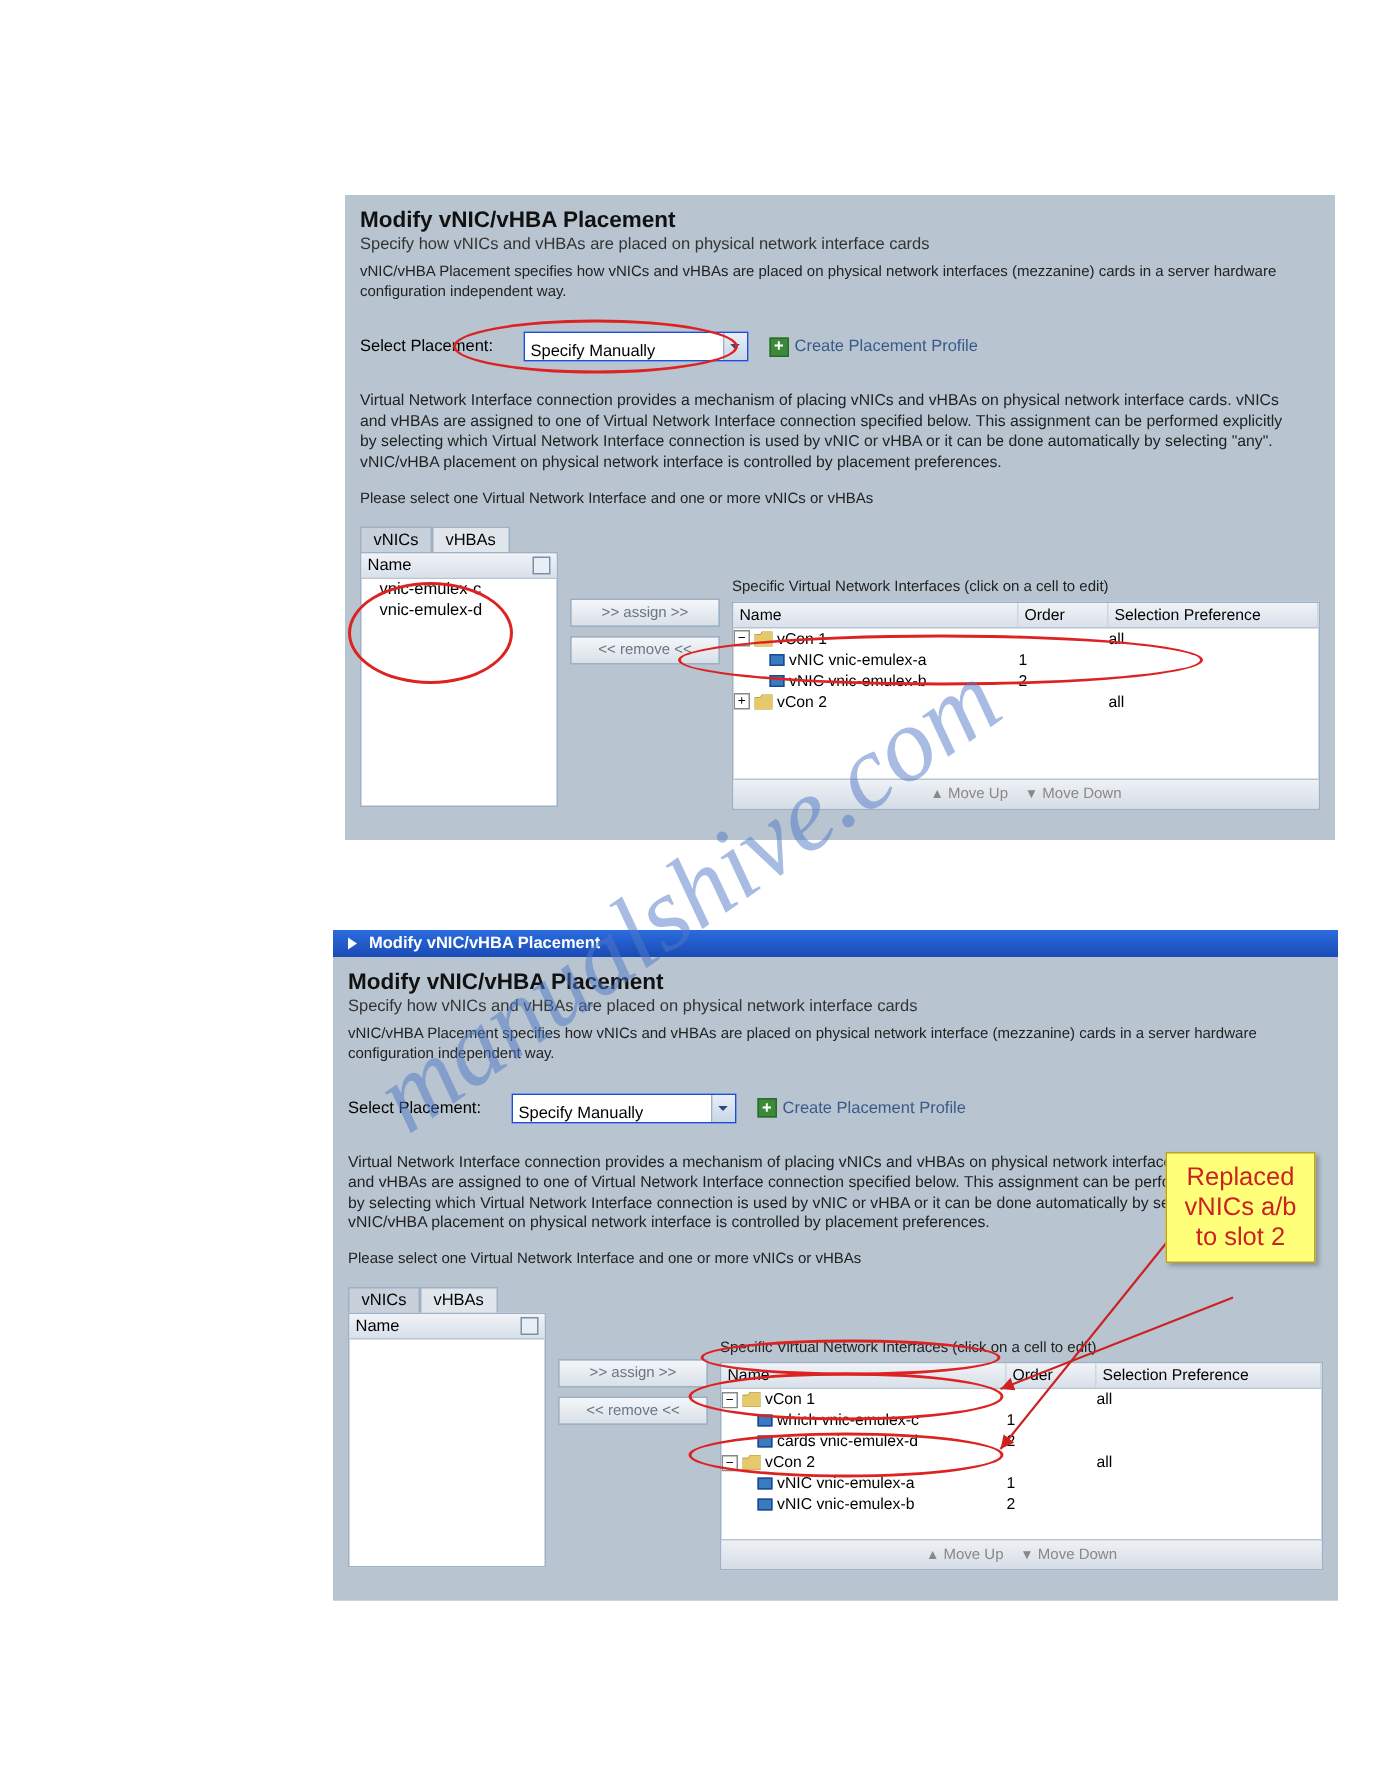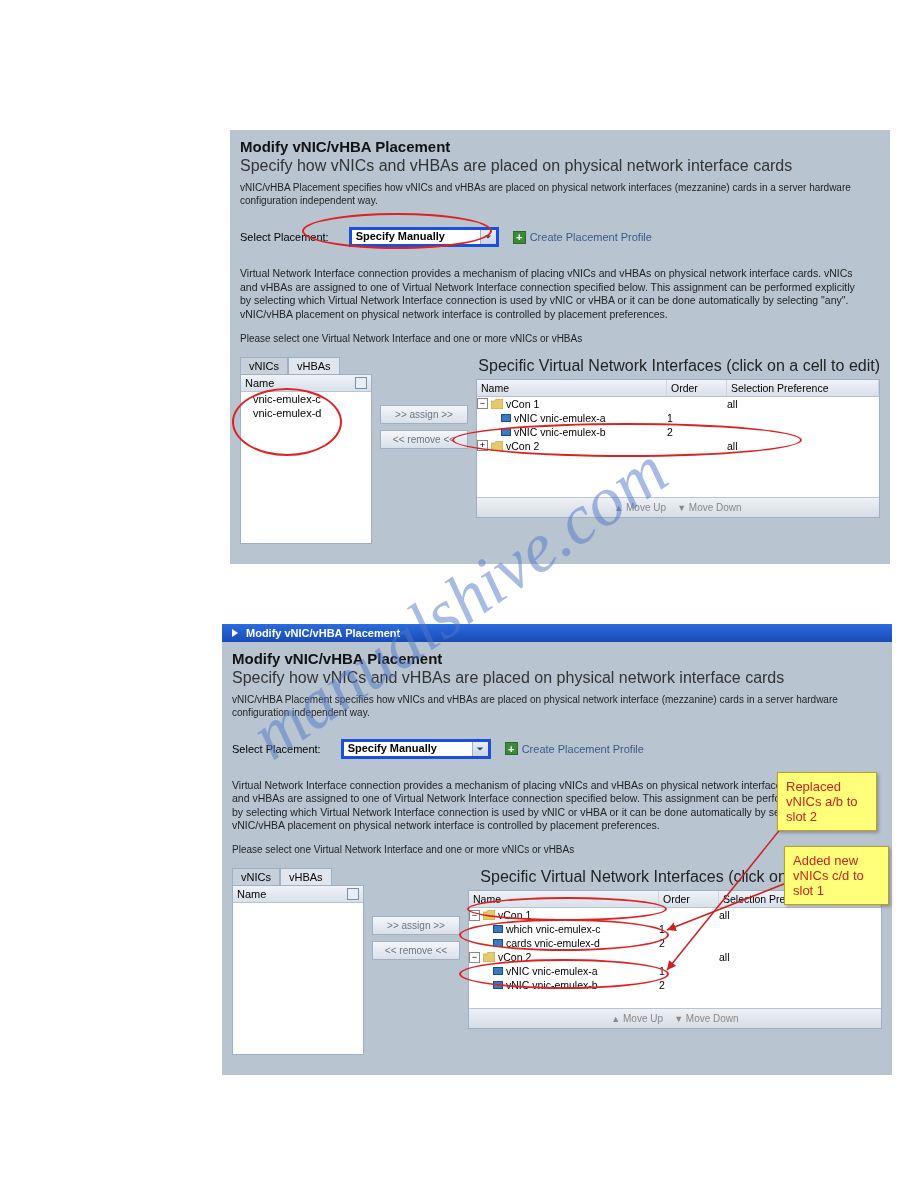--- a/index.html
+++ b/index.html
@@ -4,43 +4,43 @@
 <style>
   * { box-sizing: border-box; margin: 0; padding: 0; font-family: Tahoma, Arial, sans-serif; }
   body { background: #fff; width: 918px; position: relative; }
   .page { width: 918px; padding: 0; position: relative; }
   .dialog-wrap { margin: 130px 0 0 230px; width: 660px; background: #b8c5d1; position: relative; }
   .dialog-wrap2 { margin: 60px 0 0 222px; width: 670px; background: #b8c5d1; position: relative; }
   .titlebar { background: linear-gradient(#2b6cdf, #1a4bb5); color: #fff; font-size: 11px; font-weight: bold; padding: 3px 8px; display: flex; align-items: center; gap: 6px; }
   .titlebar .tb-icon { width:10px; height:10px; display:inline-block; }
   .dlg-body { background: #b8c5d1; padding: 6px 10px 20px 10px; }
   h2.dlg-title { font-size: 15px; font-weight: bold; color: #111; margin: 2px 0 2px 0; }
-  .subtitle { font-size: 16px; color: #333; margin-bottom: 6px; }
+  .subtitle { font-size: 11px; color: #333; margin-bottom: 6px; }
   .desc { font-size: 10px; color: #222; line-height: 1.3; }
   .desc2 { font-size: 10.5px; color: #222; line-height: 1.3; margin: 10px 0; max-width: 620px; }
   .row { display: flex; align-items: center; margin: 20px 0; font-size: 11px; }
   .lbl { margin-right: 20px; }
-  .dropdown { background: #fff; border: 3px solid #1d4ed8; height: 20px; width: 150px; display: inline-flex; align-items: flex-start; padding: 0 4px; font-size: 11px; position: relative; font-weight: bold; }
+  .dropdown { background: #fff; border: 1px solid #1d4ed8; height: 20px; width: 150px; display: inline-flex; align-items: flex-end; padding: 0 4px; font-size: 11px; position: relative; }
   .dropdown .arrow { position: absolute; right: 0; top: 0; bottom: 0; width: 16px; background: linear-gradient(#e8eef6,#c9d6e6); border-left: 1px solid #9db0c6; display:flex; align-items:center; justify-content:center; }
   .arrow svg { width:8px; height:8px; }
   .link-btn { display: inline-flex; align-items: center; gap: 4px; margin-left: 14px; font-size: 11px; color: #3a5a8a; cursor: pointer; }
   .plus { width: 13px; height: 13px; background: #3a8a3a; color: #fff; display: inline-flex; align-items:center; justify-content:center; font-size: 11px; font-weight:bold; border:1px solid #2a6a2a; }
   .columns { display: flex; gap: 8px; align-items: flex-start; }
   .left-panel { width: 132px; }
   .tabs { display: flex; font-size: 11px; }
   .tab { background: #e1e6ec; border: 1px solid #9db0c6; border-bottom:none; padding: 2px 8px; cursor:pointer; }
   .tab.inactive { background: #c7d0db; }
   .listbox { background: #fff; border: 1px solid #9db0c6; height: 170px; overflow:hidden; }
   .listbox .hdr { background: linear-gradient(#f0f3f7,#d8e0ea); border-bottom:1px solid #b8c5d1; font-size: 11px; padding: 2px 4px; display:flex; justify-content:space-between; align-items:center; }
   .listbox .hdr .sq { width:12px; height:12px; border:1px solid #7a8fa6; background:#e8eef6; }
   .listbox .item { font-size: 11px; padding: 1px 12px; white-space: nowrap; overflow:hidden; display:flex; align-items:center; gap:2px; }
   .mid-btns { display:flex; flex-direction:column; gap:6px; margin-top: 48px; }
-  .btn { background: linear-gradient(#f4f6f9,#d9e0e8); border:1px solid #9db0c6; font-size: 10px; padding: 3px 8px; color:#6a7684; width:88px; text-align:center; cursor:pointer; }
+  .btn { background: linear-gradient(#f4f6f9,#d9e0e8); border:1px solid #9db0c6; font-size: 10px; padding: 3px 8px; color:#6a7684; width:100px; text-align:center; cursor:pointer; }
   .right-panel { flex:1; }
-  .panel-caption { font-size: 16px; text-align:right; margin-bottom:4px; color:#222; }
+  .panel-caption { font-size: 10px; text-align:left; margin-bottom:4px; color:#222;margin-top:35px; }
   .grid { background:#fff; border:1px solid #9db0c6; }
   .grid-hdr { display:flex; background: linear-gradient(#f0f3f7,#d8e0ea); border-bottom:1px solid #b8c5d1; font-size:10.5px; }
   .gh { padding:2px 4px; border-right:1px solid #cdd6e0; }
   .gh.name { flex: 0 0 190px; }
   .gh.order { flex: 0 0 60px; }
   .gh.sel { flex:1; }
   .grid-body { min-height: 100px; }
   .tree-row { display:flex; align-items:center; font-size:10.5px; padding:1px 0; }
   .tree-row .indent1 { width:24px; }
   .expander { width:11px; height:11px; border:1px solid #888; background:#fff; display:inline-flex; align-items:center; justify-content:center; font-size:9px; line-height:1; margin-right:3px; cursor:pointer; }
@@ -48,21 +48,21 @@
   .nic-icon { width:10px; height:8px; display:inline-block; background:#3a7abf; border:1px solid #1a4a8f; margin-right:3px; }
   .cell-name { flex: 0 0 190px; display:flex; align-items:center; overflow:hidden; white-space:nowrap; }
   .cell-order { flex: 0 0 60px; }
   .cell-sel { flex:1; }
   .footer-bar { background: linear-gradient(#eef1f5,#d6dde6); border-top:1px solid #b8c5d1; font-size:10px; color:#888; text-align:center; padding:4px; }
   .footer-bar .tri { font-size:9px; }
 
   
   .ellipse { position:absolute; border:2px solid #d22; border-radius:50%; pointer-events:none; }
   
-  .callout { position:absolute; background:#ffff7a; border:1px solid #c0a020; box-shadow: 2px 2px 3px rgba(0,0,0,0.25); font-size:13px; color:#c22; padding:6px 8px; }
+  .callout { position:absolute; background:#ffff7a; border:1px solid #c0a020; box-shadow: 2px 2px 3px rgba(0,0,0,0.25); font-size:17px; color:#c22; padding:6px 8px; text-align:center; }
   .arrow-line { position:absolute; pointer-events:none; }
 
   
   .watermark { position:absolute; left:50%; top:50%; transform: translate(-50%,-50%) rotate(-35deg); font-size:70px; color: rgba(80,120,200,0.5); font-family: Georgia, serif; font-style: italic; pointer-events:none; z-index: 5; white-space:nowrap; }
 </style>
 </head>
 <body>
 
 <div class="page">
 
@@ -321,16 +321,15 @@
       <defs>
         <marker id="ah" markerWidth="8" markerHeight="8" refX="6" refY="3" orient="auto">
           <path d="M0,0 L6,3 L0,6 Z" fill="#c22"></path>
         </marker>
       </defs>
       <line x1="585" y1="172" x2="445" y2="346" stroke="#c22" stroke-width="1.5" marker-end="url(#ah)"></line>
       <line x1="600" y1="245" x2="445" y2="306" stroke="#c22" stroke-width="1.5" marker-end="url(#ah)"></line>
     </svg>
 
     <div class="callout" style="left:555px; top:148px; width:100px;">Replaced vNICs a/b to slot 2</div>
-    <div class="callout" style="left:562px; top:222px; width:105px;">Added new vNICs c/d to slot 1</div>
   </div>
 
 </div>
 
 </body></html>

